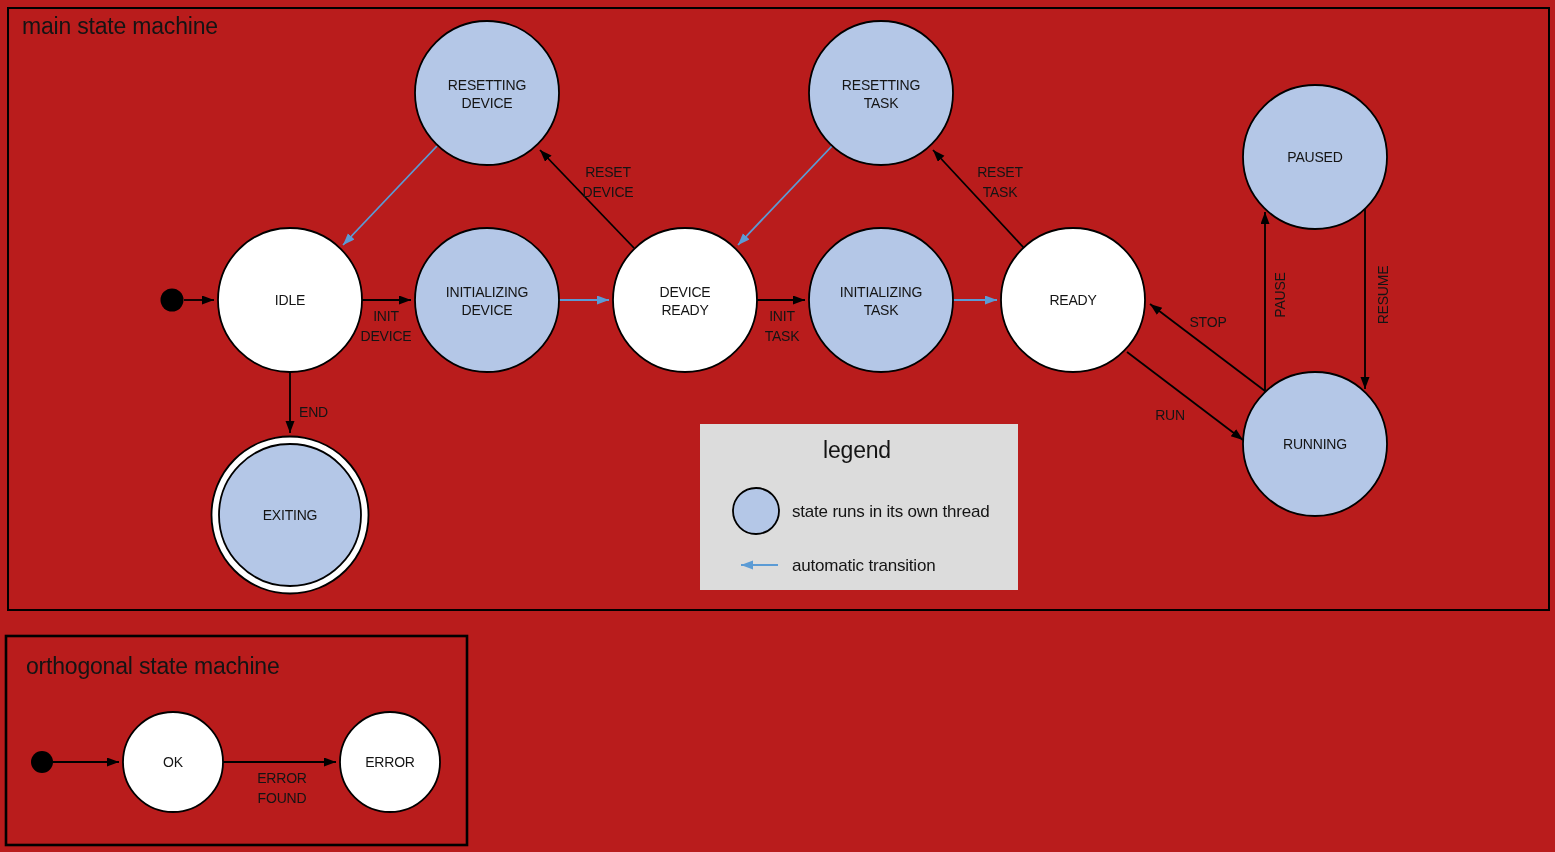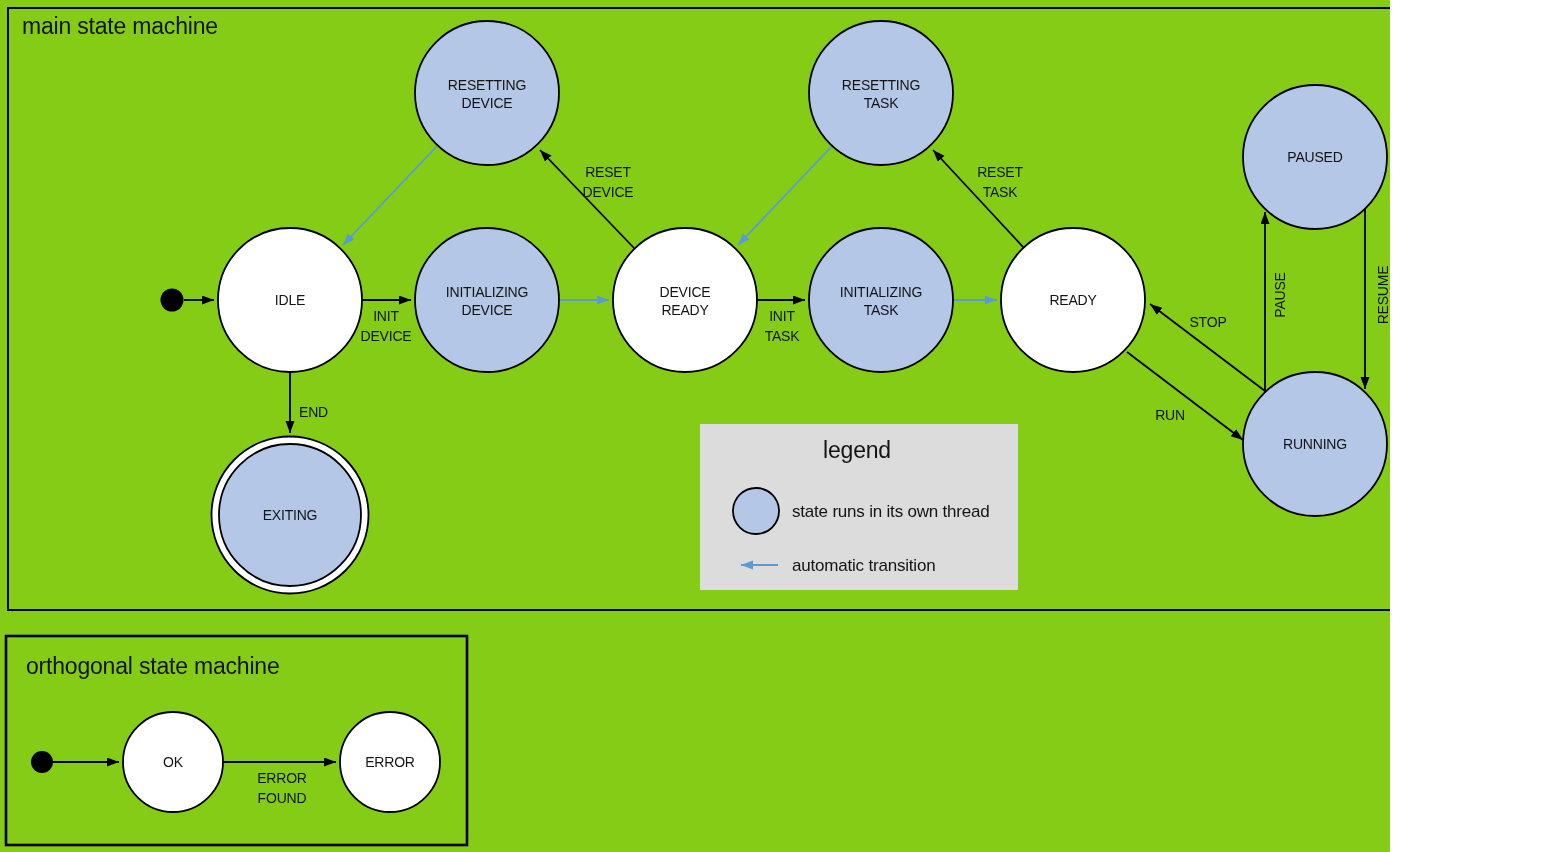--- a/index.html
+++ b/index.html
@@ -1,16 +1,16 @@
 <!DOCTYPE html>
 <html><head>
 <meta charset="utf-8">
 <style>
   html,body{margin:0;padding:0;background:#ffffff;}
-  .canvas{position:relative;width:1390px;height:852px;background:#84cc16;overflow:hidden;}
+  .canvas{position:relative;width:1555px;height:852px;background:#b91c1c;overflow:hidden;}
   svg text{font-family:"Liberation Sans","DejaVu Sans",sans-serif;fill:#141414;letter-spacing:-0.2px;}
   .title-txt{font-size:23px;}
   .lbl{font-size:14px;text-anchor:middle;}
   .lbl-start{font-size:14px;text-anchor:start;}
   .legend-title{font-size:23px;text-anchor:middle;}
   .legend-item-txt{font-size:17px;text-anchor:start;}
   .state{fill:#ffffff;stroke:#000000;stroke-width:1.8;}
   .state.threaded{fill:#b4c7e7;}
   .edge{stroke:#000000;stroke-width:1.8;fill:none;}
   .edge.auto{stroke:#5b9bd5;}

